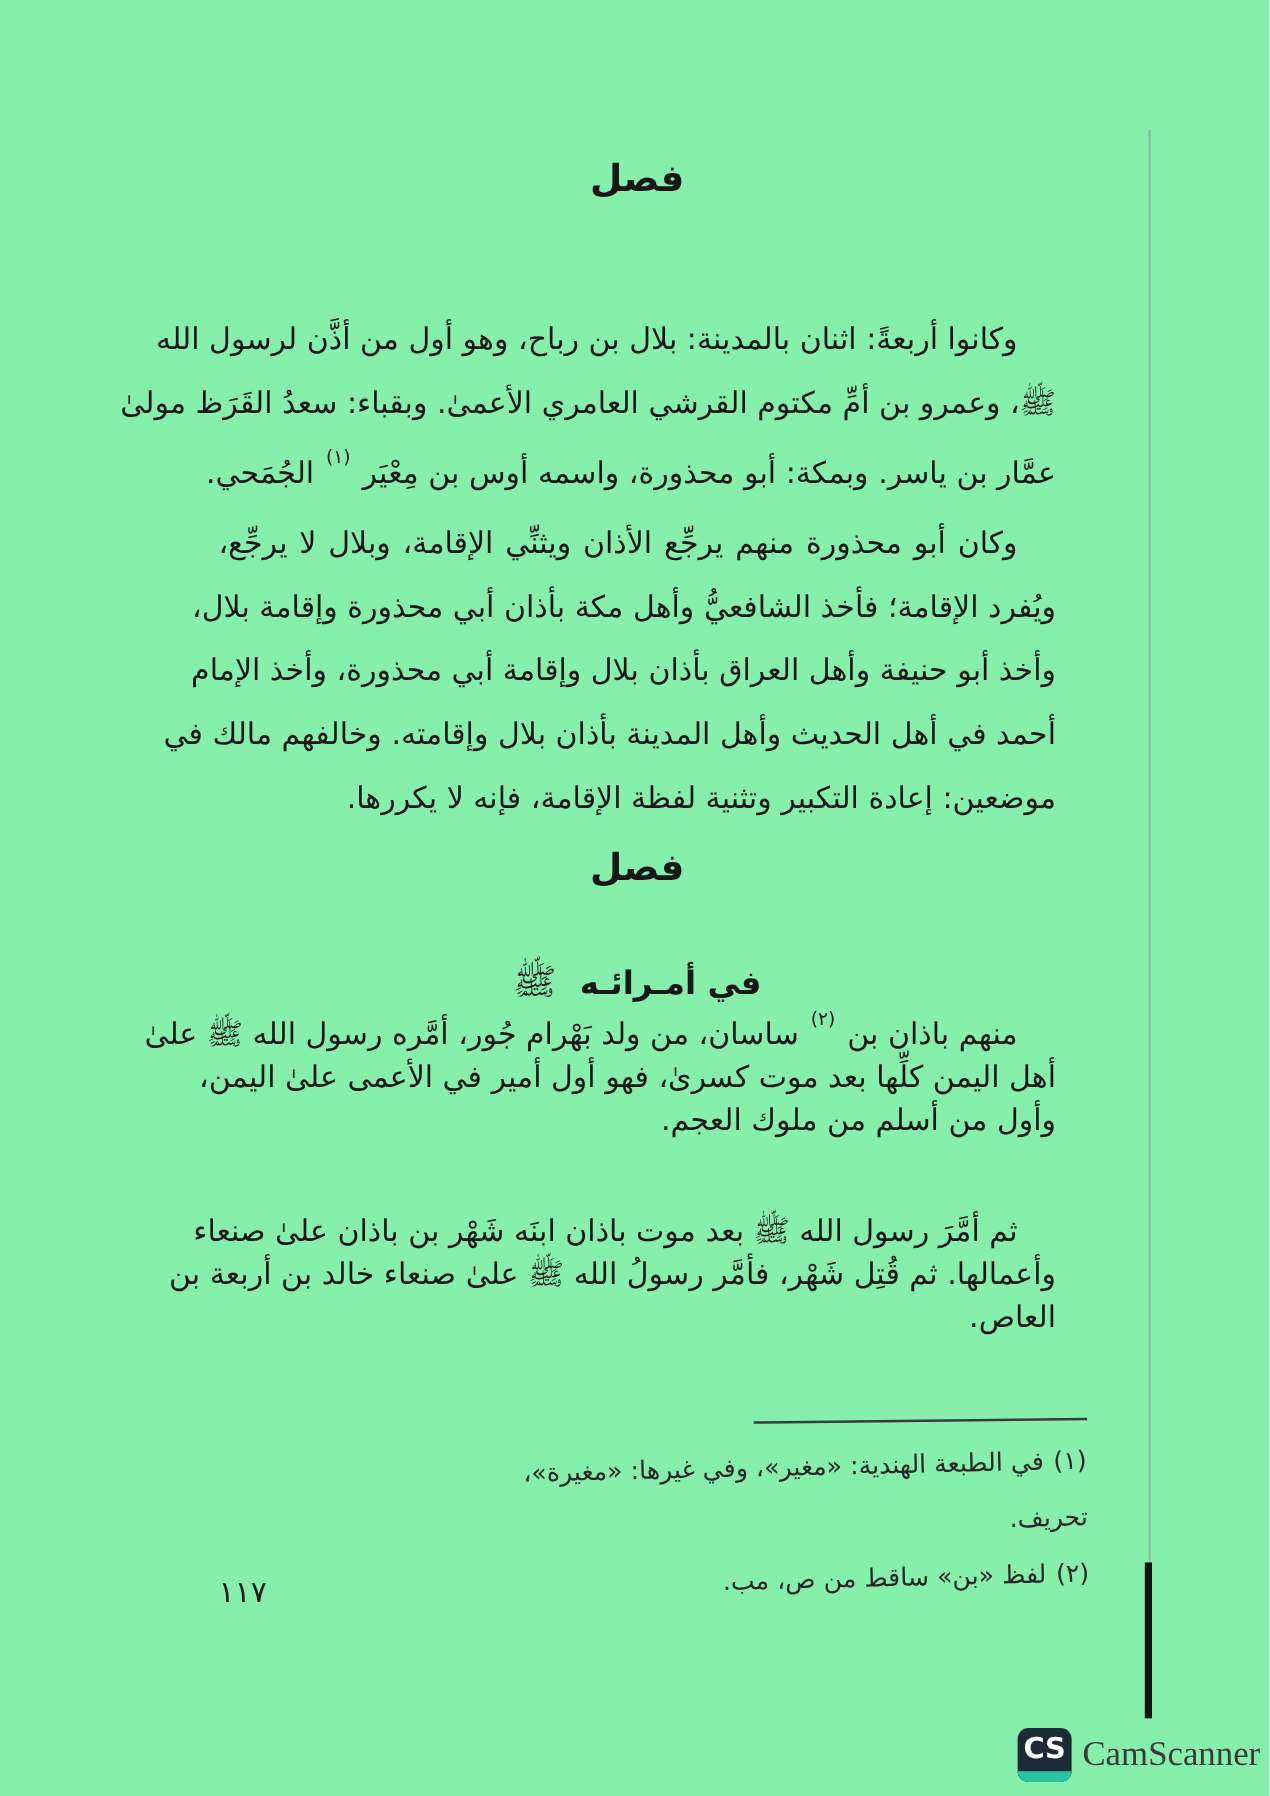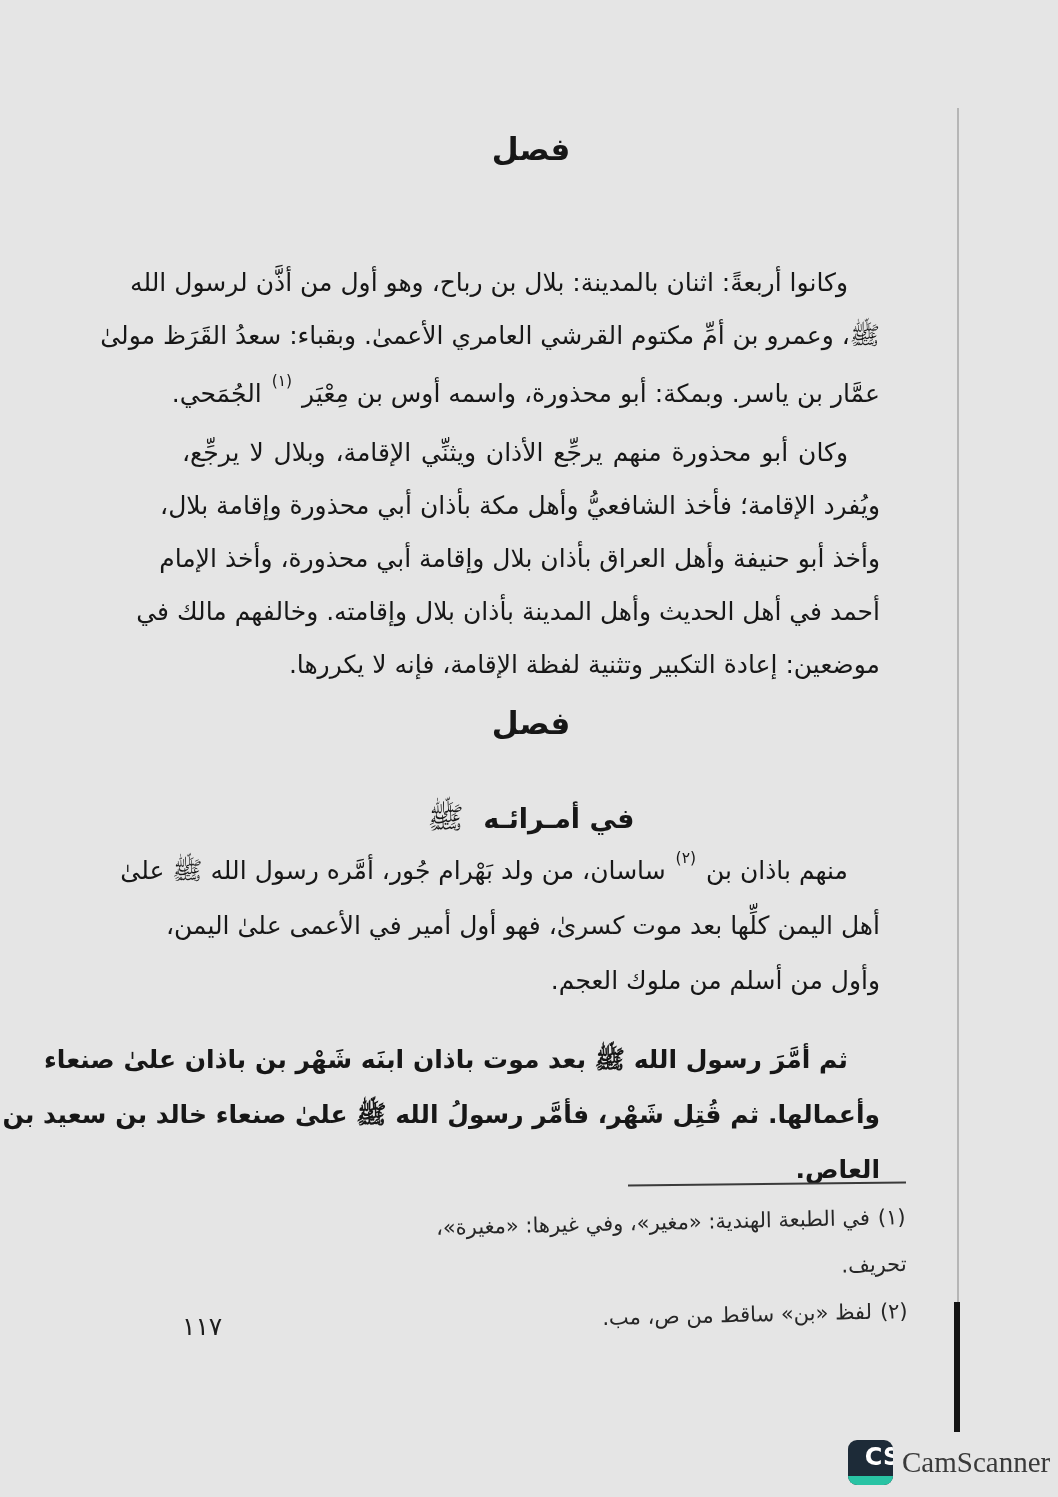--- a/index.html
+++ b/index.html
@@ -1,20 +1,20 @@
 <!DOCTYPE html>
 <html lang="ar"><head>
 <meta charset="utf-8">
 <style>
   html, body { margin: 0; padding: 0; background: #ffffff; }
   .page {
     position: relative;
     width: 1058px;
     height: 1497px;
-    background: #e5e5e5;
+    background: #86efac;
     font-family: "DejaVu Sans", sans-serif;
     color: #171717;
     overflow: hidden;
   }
   .centered-block {
     position: absolute;
     left: 182px;
     width: 698px;
     direction: rtl;
     text-align: center;
@@ -34,21 +34,21 @@
     margin-right: 10px;
   }
   .para {
     position: absolute;
     left: 182px;
     width: 698px;
     direction: rtl;
     font-size: 25px;
   }
   .para.lh1 { line-height: 53px; }
-  .para.lh2 { line-height: 55px; }
+  .para.lh2 { line-height: 36px; }
   .line {
     white-space: nowrap;
     text-align: justify;
     text-align-last: justify;
   }
   .line.first { padding-right: 32px; }
   .line.last { text-align-last: right; }
   sup.fn-ref {
     font-size: 0.62em;
     position: relative;
@@ -121,21 +121,21 @@
     width: 45px;
     height: 45px;
     border-radius: 9px;
     background: #1d2b38;
     overflow: hidden;
     flex: 0 0 auto;
   }
   .cs-icon-label {
     position: absolute;
     top: 3px;
-    left: 12px;
+    left: 0;
     width: 100%;
     text-align: center;
     color: #ffffff;
     font-weight: bold;
     font-size: 24px;
     font-family: "DejaVu Sans", sans-serif;
   }
   .cs-icon-accent {
     position: absolute;
     bottom: 0;
@@ -177,23 +177,23 @@
     <span>في أمـرائـه</span>
     <span class="honorific">ﷺ</span>
   </div>
 
   <div class="para lh2" style="top:838px;">
     <div class="line first has-sup">منهم باذان بن <sup class="fn-ref">(٢)</sup> ساسان، من ولد بَهْرام جُور، أمَّره رسول الله ﷺ علىٰ</div>
     <div class="line">أهل اليمن كلِّها بعد موت كسرىٰ، فهو أول أمير في الأعمى علىٰ اليمن،</div>
     <div class="line last">وأول من أسلم من ملوك العجم.</div>
   </div>
 
-  <div class="para lh2" style="top:1032px;font-weight:bold;">
+  <div class="para lh2" style="top:1008px;">
     <div class="line first">ثم أمَّرَ رسول الله ﷺ بعد موت باذان ابنَه شَهْر بن باذان علىٰ صنعاء</div>
-    <div class="line">وأعمالها. ثم قُتِل شَهْر، فأمَّر رسولُ الله ﷺ علىٰ صنعاء خالد بن سعيد بن</div>
+    <div class="line">وأعمالها. ثم قُتِل شَهْر، فأمَّر رسولُ الله ﷺ علىٰ صنعاء خالد بن أربعة بن</div>
     <div class="line last">العاص.</div>
   </div>
 
   <div class="footnote-rule"></div>
 
   <div class="footnotes">
     <div>
       <span class="footnote-marker">(١)</span><span>في الطبعة الهندية: «مغير»، وفي غيرها: «مغيرة»، تحريف.</span>
     </div>
     <div>

